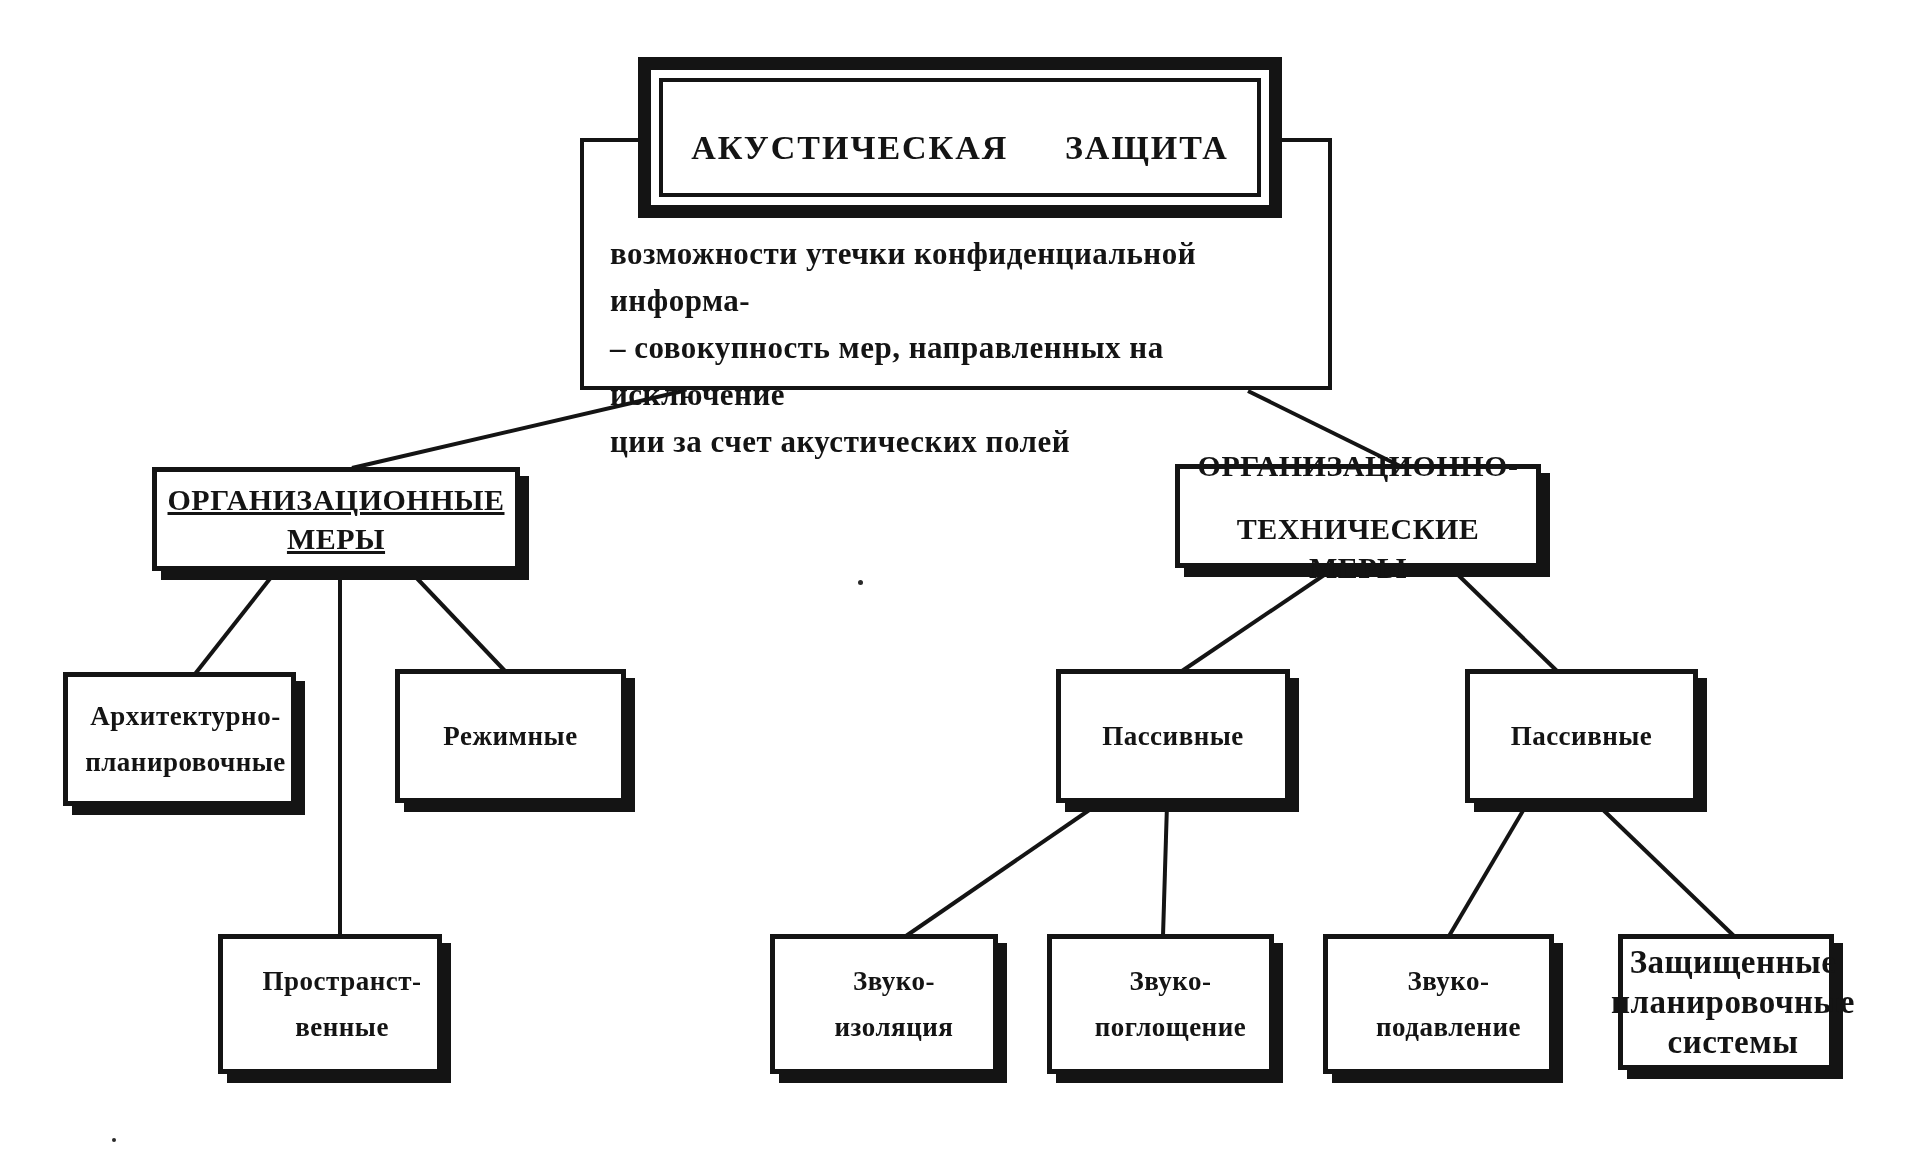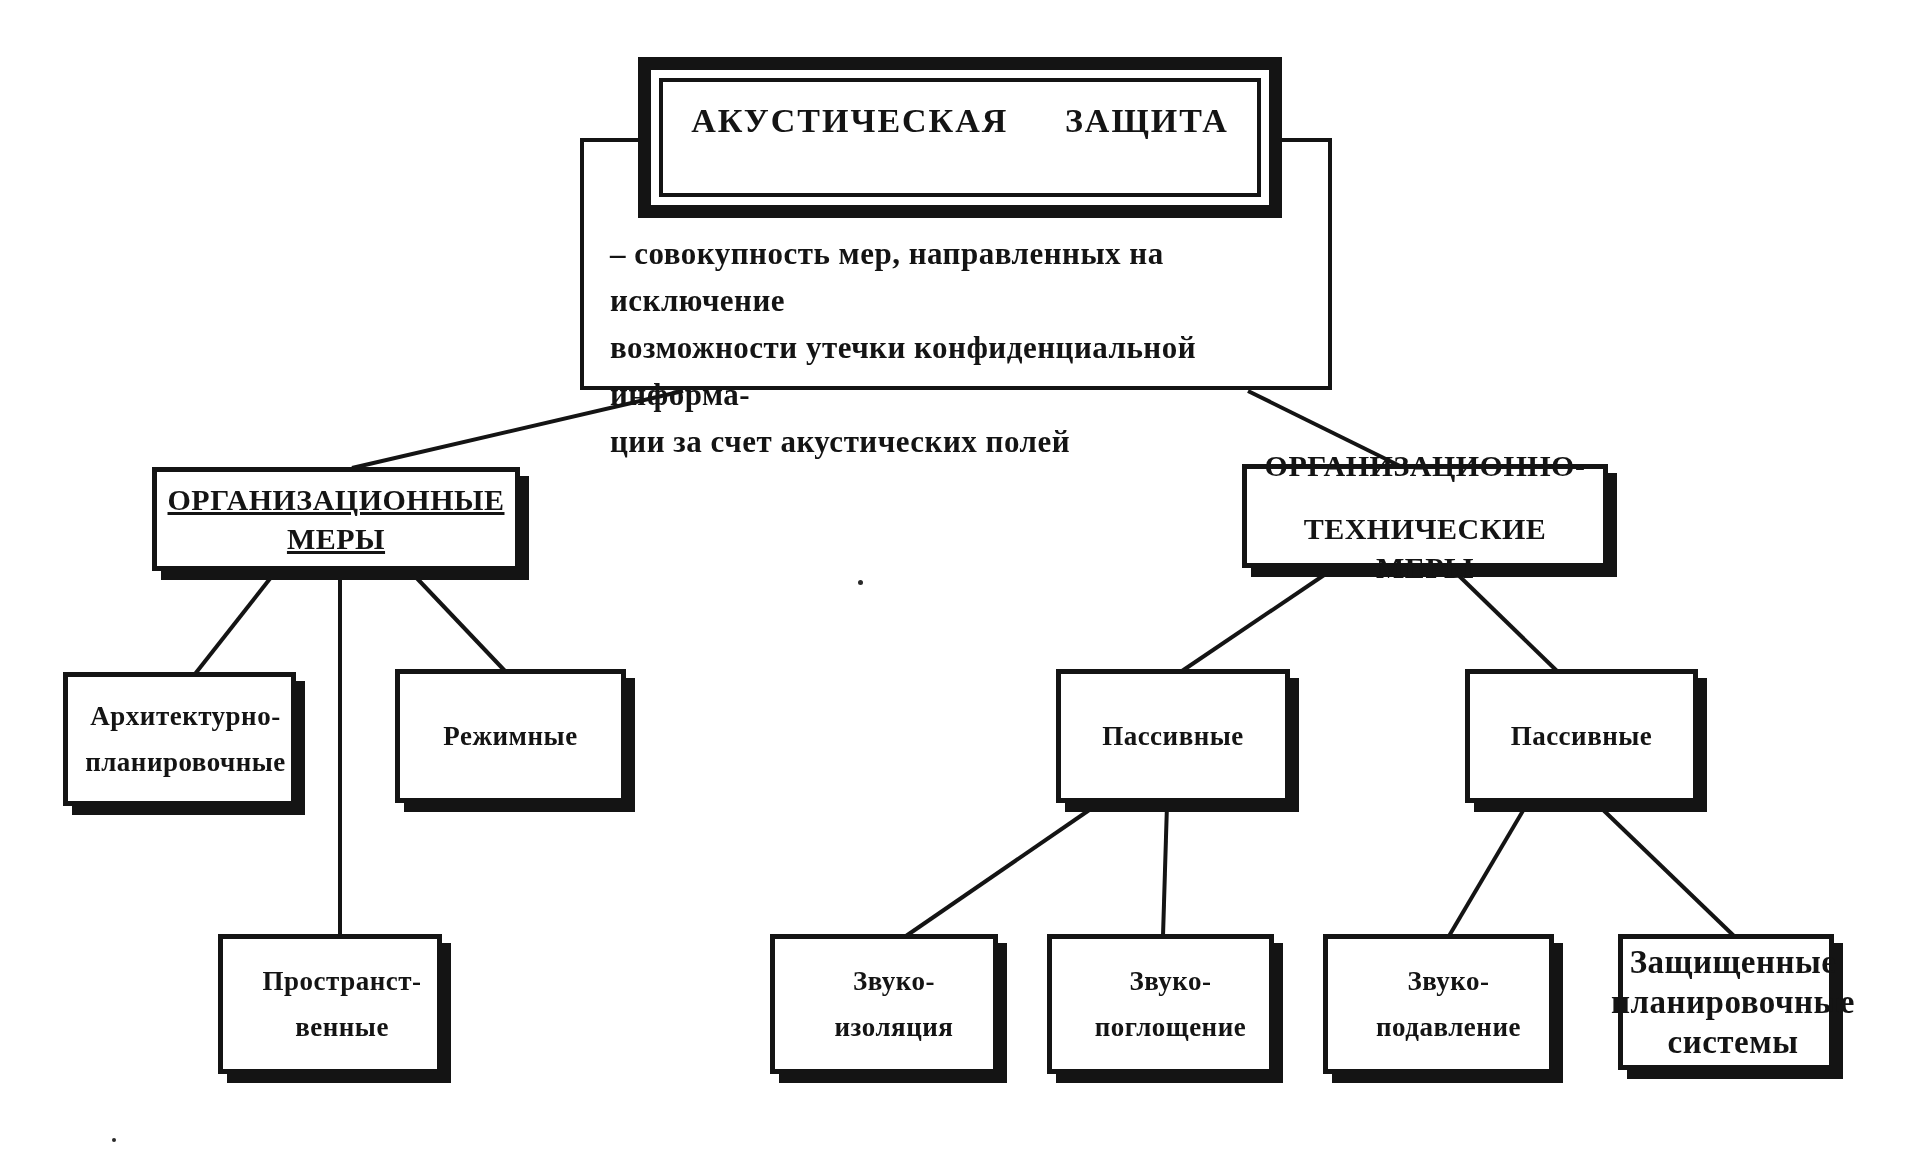--- a/index.html
+++ b/index.html
@@ -24,35 +24,35 @@
   }
 
   
   .title-frame{
     position:absolute;left:638px;top:57px;width:644px;height:161px;
     border:13px solid #141414;background:#ffffff;box-sizing:border-box;
     padding:8px;
   }
   .title-inner{
     width:100%;height:100%;border:4px solid #141414;box-sizing:border-box;
-    display:flex;justify-content:center;align-items:flex-start;padding-top:20px;
+    display:flex;justify-content:center;align-items:center;padding-top:20px;
   }
   .title-text{
     font-size:34px;font-weight:bold;letter-spacing:2px;word-spacing:46px;white-space:nowrap;
   }
 
   
   .branch{
     position:absolute;background:#ffffff;box-sizing:border-box;
     border:5px solid #141414;box-shadow:9px 9px 0 #141414;
     display:flex;flex-direction:column;justify-content:center;align-items:center;
     font-size:30px;font-weight:bold;line-height:39px;text-align:center;letter-spacing:.5px;
   }
   .org-box{left:152px;top:467px;width:368px;height:104px;text-decoration:underline;}
-  .orgtech-box{left:1242px;top:464px;width:366px;height:104px;gap:24px;}
+  .orgtech-box{left:1175px;top:464px;width:366px;height:104px;gap:24px;}
   .gap-words{word-spacing:20px;}
 
   
   .leaf{
     position:absolute;background:#ffffff;box-sizing:border-box;
     border:5px solid #141414;box-shadow:9px 9px 0 #141414;
     display:flex;flex-direction:column;justify-content:center;
     font-size:27px;font-weight:bold;line-height:46px;letter-spacing:.5px;
   }
   .leaf.center{align-items:center;text-align:center;}
@@ -83,22 +83,22 @@
     <line x1="1333" y1="569" x2="1182" y2="671" stroke="#141414" stroke-width="4"></line>
     <line x1="1452" y1="569" x2="1557" y2="671" stroke="#141414" stroke-width="4"></line>
     <line x1="1098" y1="804" x2="906" y2="936" stroke="#141414" stroke-width="4"></line>
     <line x1="1167" y1="804" x2="1163" y2="936" stroke="#141414" stroke-width="4"></line>
     <line x1="1527" y1="804" x2="1449" y2="936" stroke="#141414" stroke-width="4"></line>
     <line x1="1597" y1="804" x2="1734" y2="936" stroke="#141414" stroke-width="4"></line>
   </svg>
 
   <div class="def-box">
     <div class="def-text">
+      <div>возможности утечки конфиденциальной информа-</div>
       <div>– совокупность мер, направленных на исключение</div>
-      <div>возможности утечки конфиденциальной информа-</div>
       <div>ции за счет акустических полей</div>
     </div>
   </div>
 
   <div class="title-frame">
     <div class="title-inner">
       <span class="title-text">АКУСТИЧЕСКАЯ ЗАЩИТА</span>
     </div>
   </div>
 

